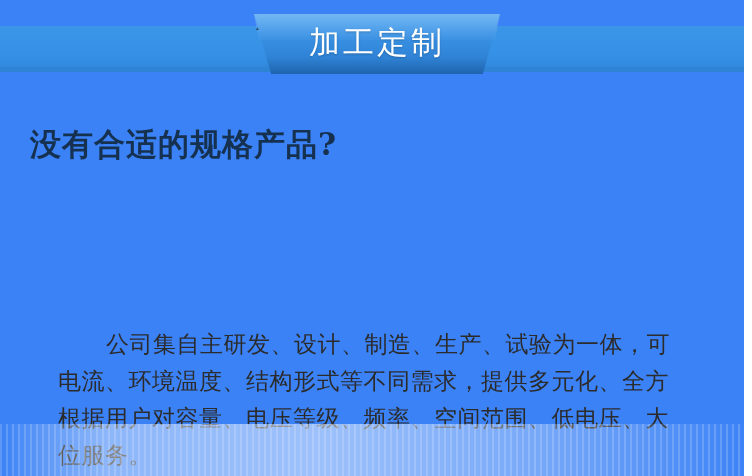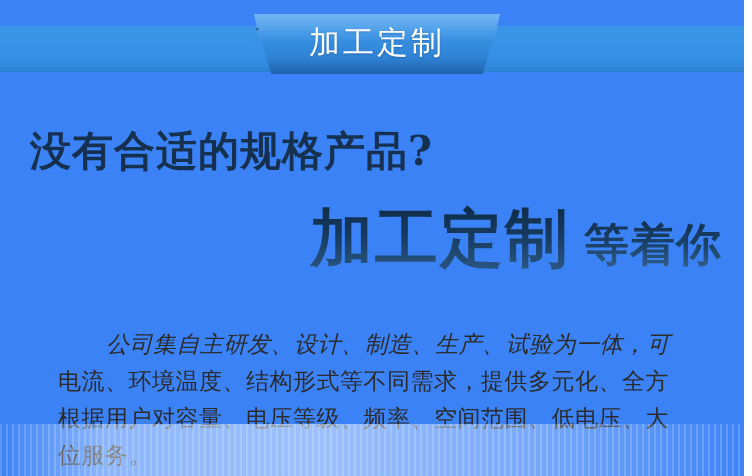--- a/index.html
+++ b/index.html
@@ -128,21 +128,21 @@
     white-space: nowrap;
   }
 
   
   #headline {
     position: absolute;
     left: 30px;
     top: 124px;
     font-family: "DejaVu Serif", "Liberation Serif", serif;
     font-weight: bold;
-    font-size: 41px;
+    font-size: 31px;
     letter-spacing: 1px;
     color: #15314f;
     white-space: nowrap;
   }
 
   #bigline {
     position: absolute;
     left: 0;
     top: 196px;
     width: 722px;
@@ -183,21 +183,20 @@
     font-size: 23px;
     line-height: 37px;
     color: #2b2b2b;
     letter-spacing: 0.5px;
   }
   #paragraph .line {
     white-space: nowrap;
   }
   #paragraph .line.first {
     text-indent: 48px;
-    font-style: italic;
   }
 </style>
 </head>
 <body>
 
 <div id="page">
 
   <div id="ribbon">
 
     <div class="ribbon-strip"></div>
@@ -207,23 +206,20 @@
     <div class="notch notch-right"></div>
 
     <div class="plaque"></div>
     <div class="plaque-gloss"></div>
 
     <div class="plaque-text">加工定制</div>
   </div>
 
   <div id="headline">没有合适的规格产品?</div>
 
-  <div id="bigline">
-    <span class="big">加工定制</span><span class="sub">等着你</span>
-  </div>
 
   <div id="paragraph">
     <div class="line first">公司集自主研发、设计、制造、生产、试验为一体，可</div>
     <div class="line">电流、环境温度、结构形式等不同需求，提供多元化、全方</div>
     <div class="line">根据用户对容量、电压等级、频率、空间范围、低电压、大</div>
     <div class="line">位服务。</div>
   </div>
 
   <div id="bottom-wash"></div>
 

